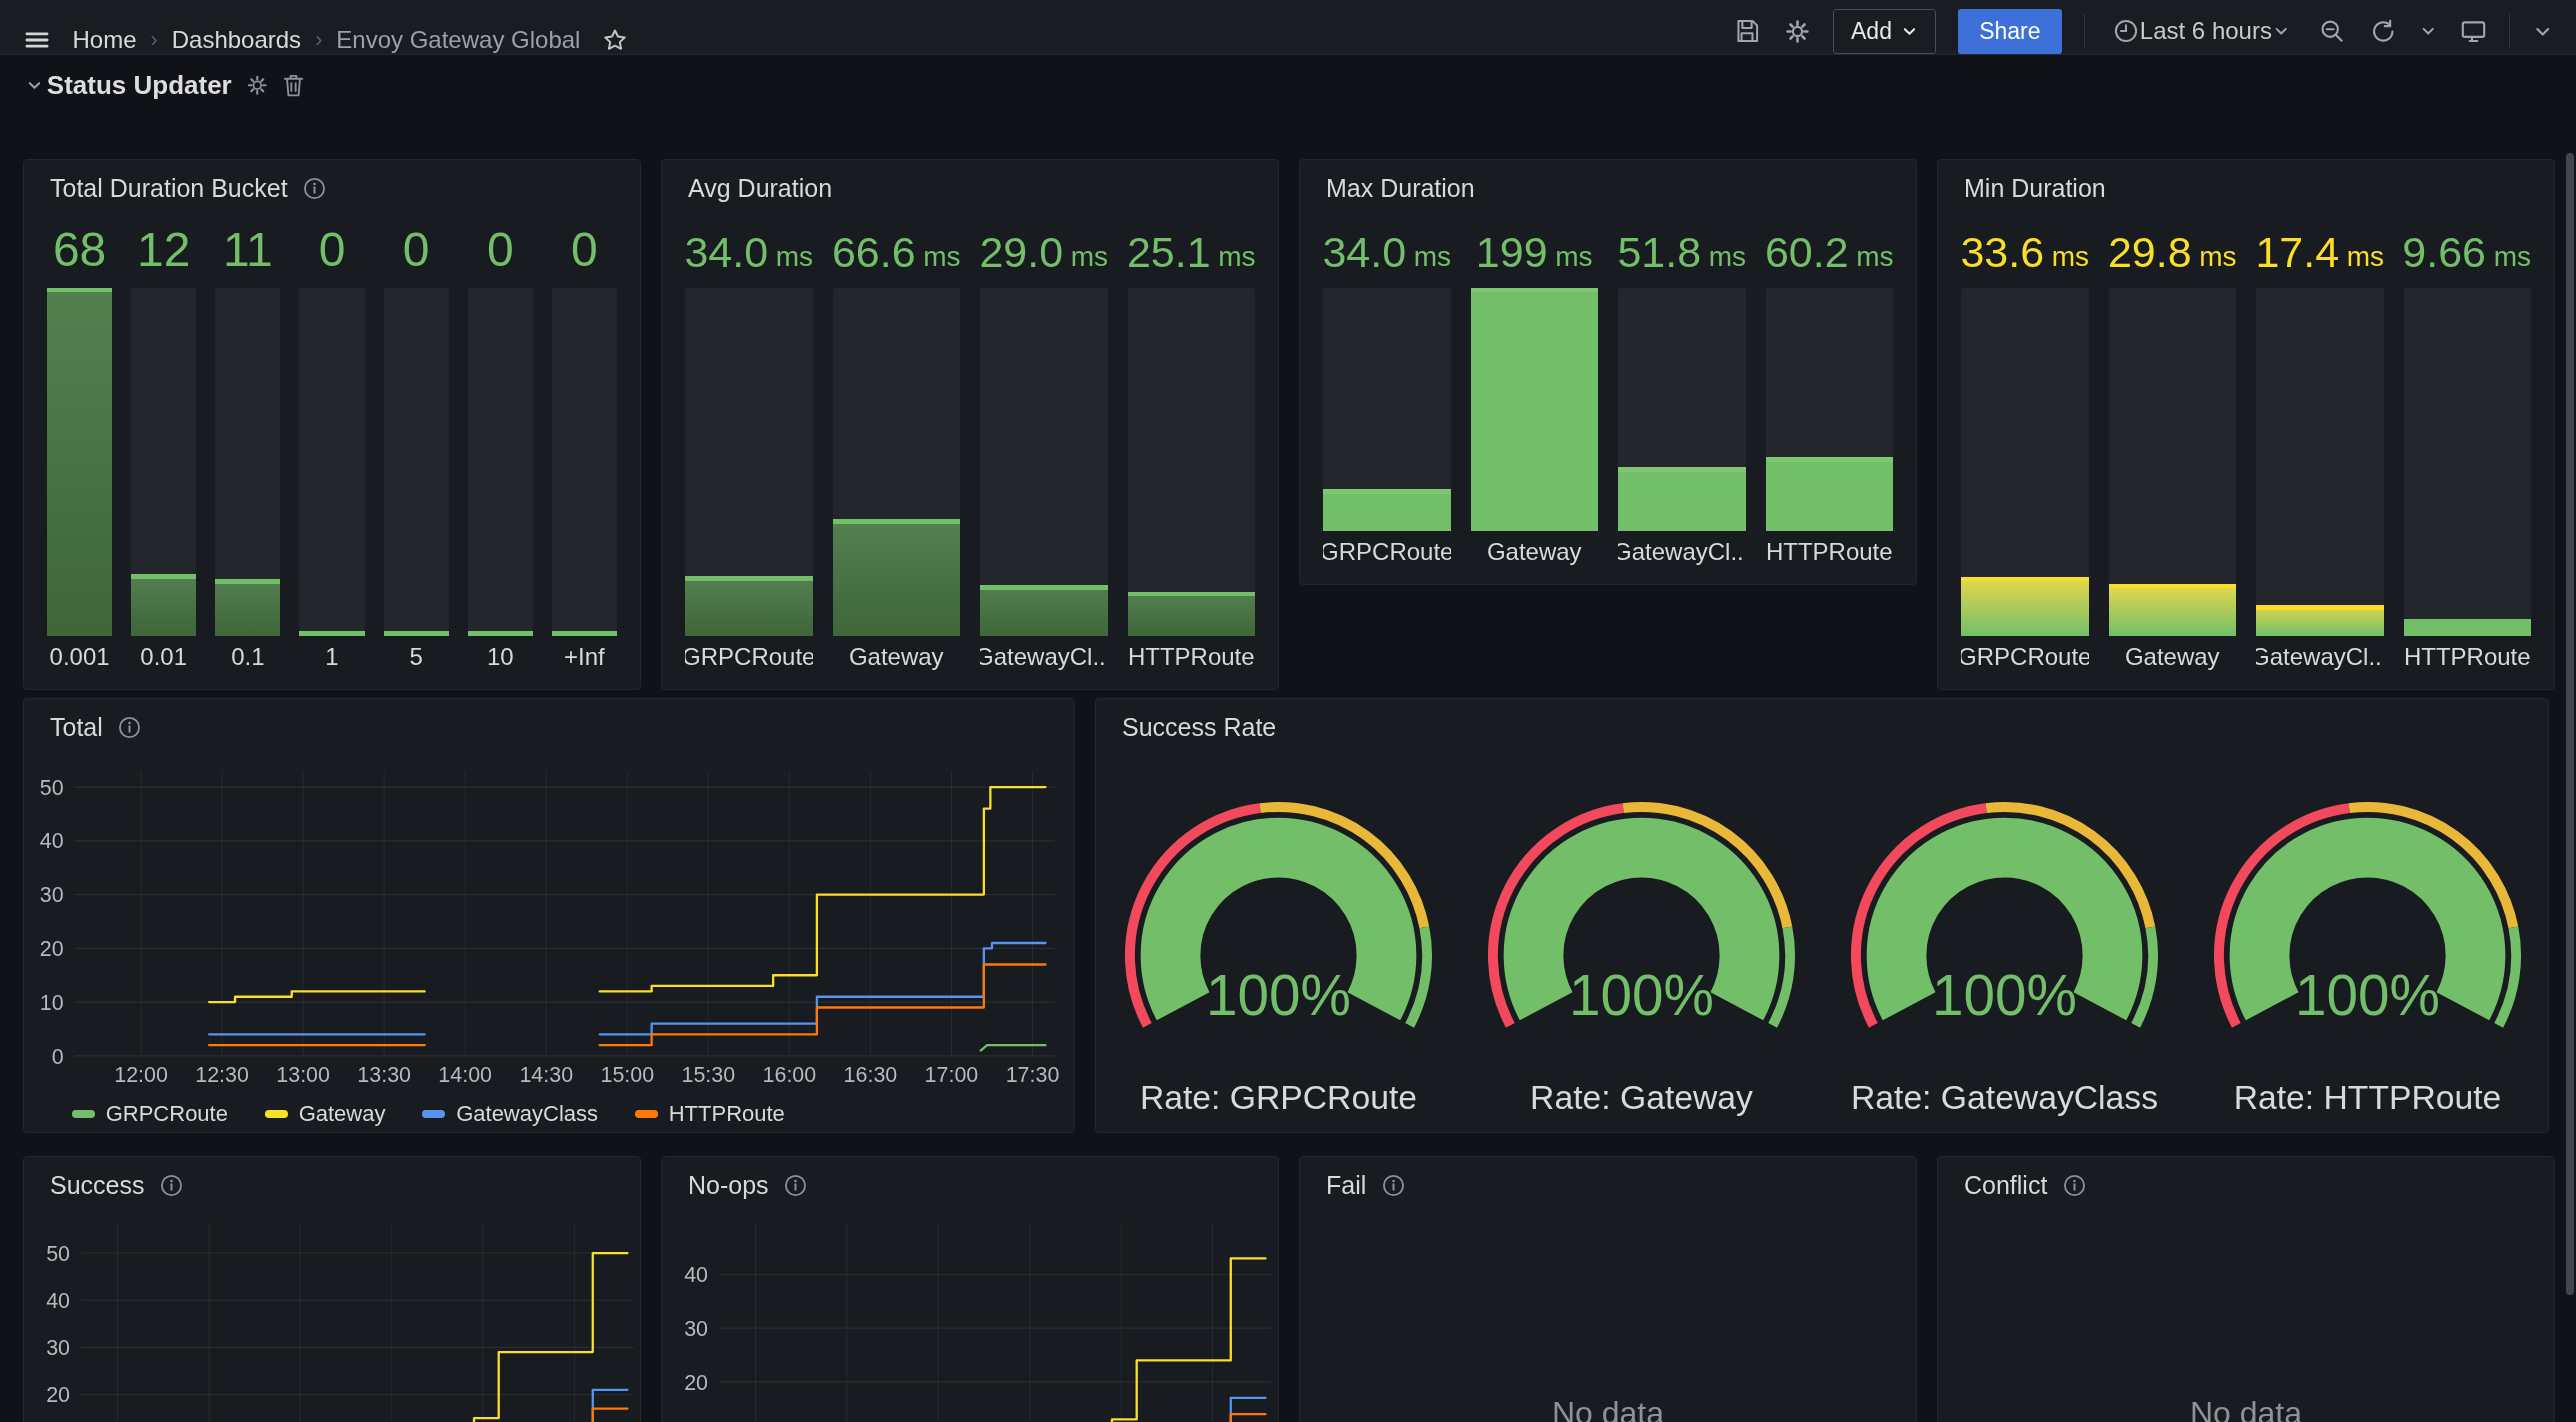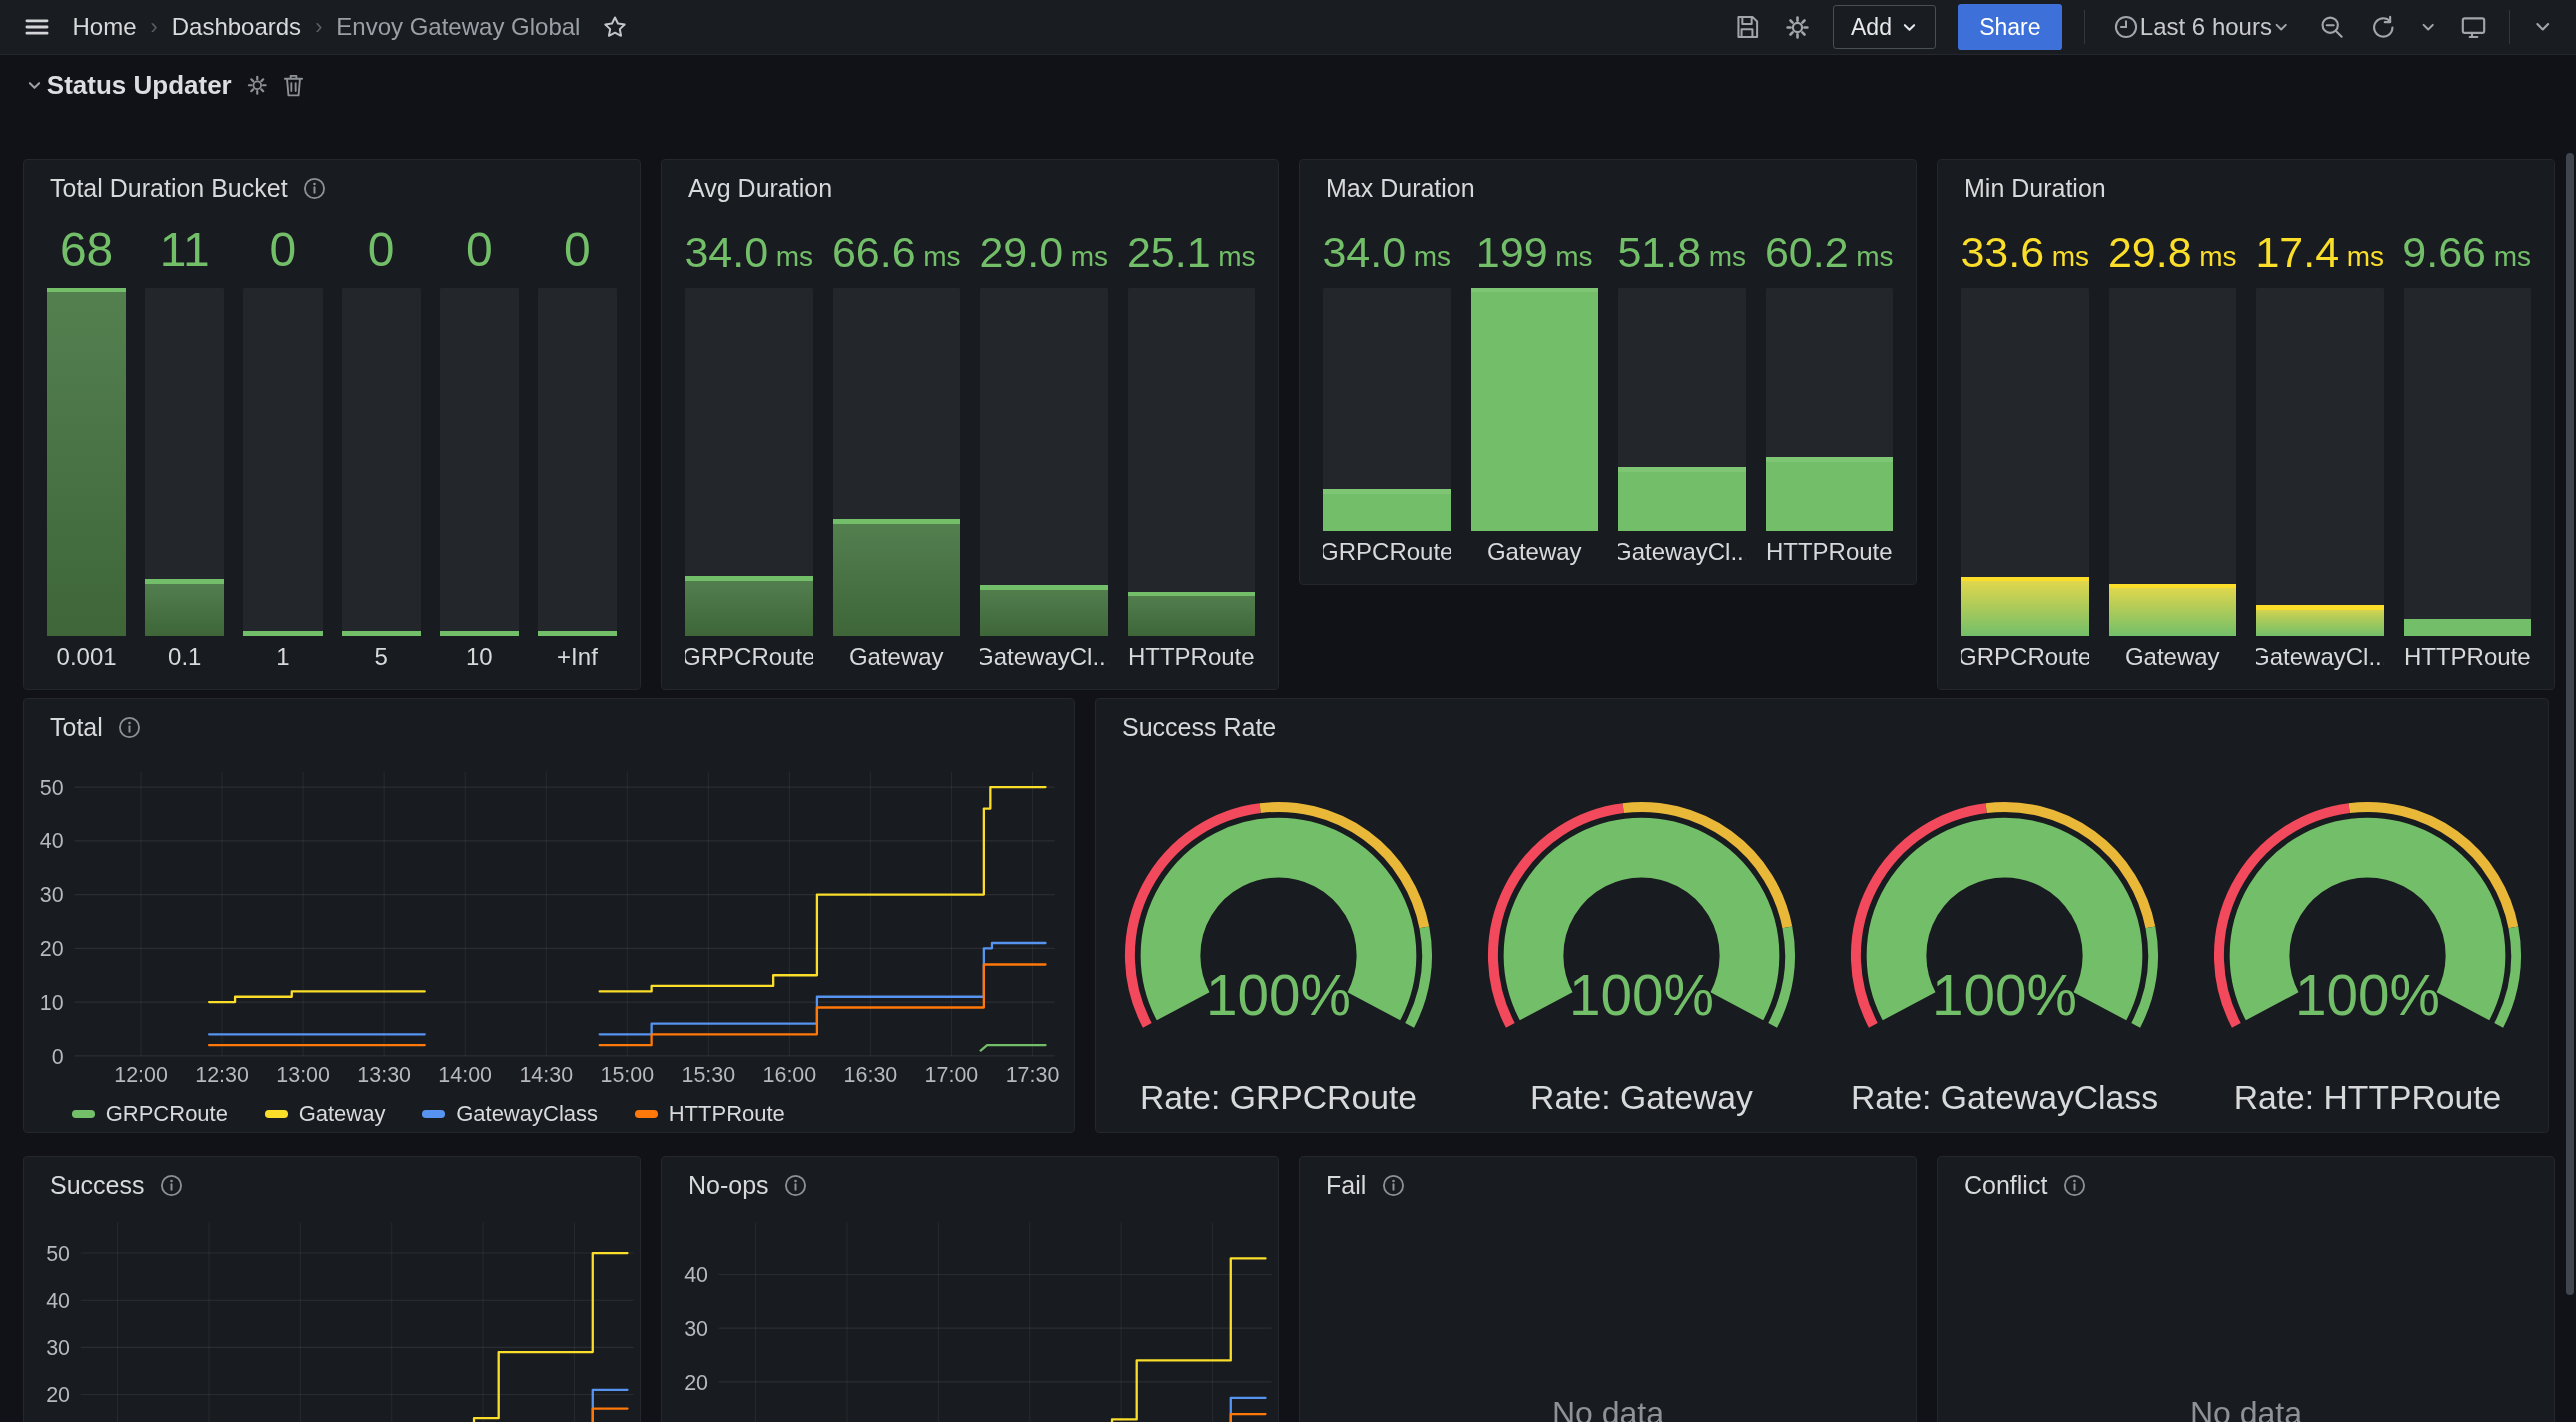--- a/index.html
+++ b/index.html
@@ -5,21 +5,21 @@
   html,body{margin:0;padding:0;}
   body{
     width:2576px;height:1423px;position:relative;overflow:hidden;
     background:#111217;color:#d8d9da;
     font-family:"Liberation Sans","DejaVu Sans",sans-serif;
   }
   
   .nav{
     position:absolute;top:0;left:0;width:2576px;height:55px;
     background:#191c21;border-bottom:0.8px solid #25272e;
-    display:flex;align-items:center;justify-content:space-between;
+    display:flex;align-items:flex-end;justify-content:space-between;
     padding:0 23px;box-sizing:border-box;
   }
   .nav-left,.nav-right{display:flex;align-items:center;gap:21.5px;}
   .crumbs{display:flex;align-items:center;gap:14px;font-size:24px;}
   .crumb{color:#d8d9da;cursor:pointer;}
   .crumb.current{color:#9aa0a6;}
   .crumb-sep{color:#5b5f66;font-size:21.5px;}
   .icon-btn{display:flex;align-items:center;justify-content:center;background:none;border:none;color:#a2a6ac;cursor:pointer;padding:0;}
   .nav-divider{width:0.8px;height:34px;background:#33363d;}
   .btn-outline{
@@ -182,20 +182,28 @@
         </svg>
     </div>
     <div class="bars seven">
         <div class="bar-col">
           <div class="bar-value" style="color: rgb(115, 191, 105);">68</div>
           <div class="bar-track">
             <div class="bar-fill" style="height: 100%; background: linear-gradient(0deg, rgb(62, 102, 57) 0%, rgb(84, 128, 80) 100%);"></div>
             <div class="bar-cap" style="background: rgb(115, 191, 105); bottom: calc(100% - 4.6px);"></div>
           </div>
           <div class="bar-label">0.001</div>
+        </div>
+        <div class="bar-col">
+          <div class="bar-value" style="color: rgb(115, 191, 105);">12</div>
+          <div class="bar-track">
+            <div class="bar-fill" style="height: 17.6471%; background: linear-gradient(0deg, rgb(62, 102, 57) 0%, rgb(84, 128, 80) 100%);"></div>
+            <div class="bar-cap" style="background: rgb(115, 191, 105); bottom: calc(17.6471% - 4.6px);"></div>
+          </div>
+          <div class="bar-label">0.01</div>
         </div>
         <div class="bar-col">
           <div class="bar-value" style="color: rgb(115, 191, 105);">11</div>
           <div class="bar-track">
             <div class="bar-fill" style="height: 16.1765%; background: linear-gradient(0deg, rgb(62, 102, 57) 0%, rgb(84, 128, 80) 100%);"></div>
             <div class="bar-cap" style="background: rgb(115, 191, 105); bottom: calc(16.1765% - 4.6px);"></div>
           </div>
           <div class="bar-label">0.1</div>
         </div>
         <div class="bar-col">

